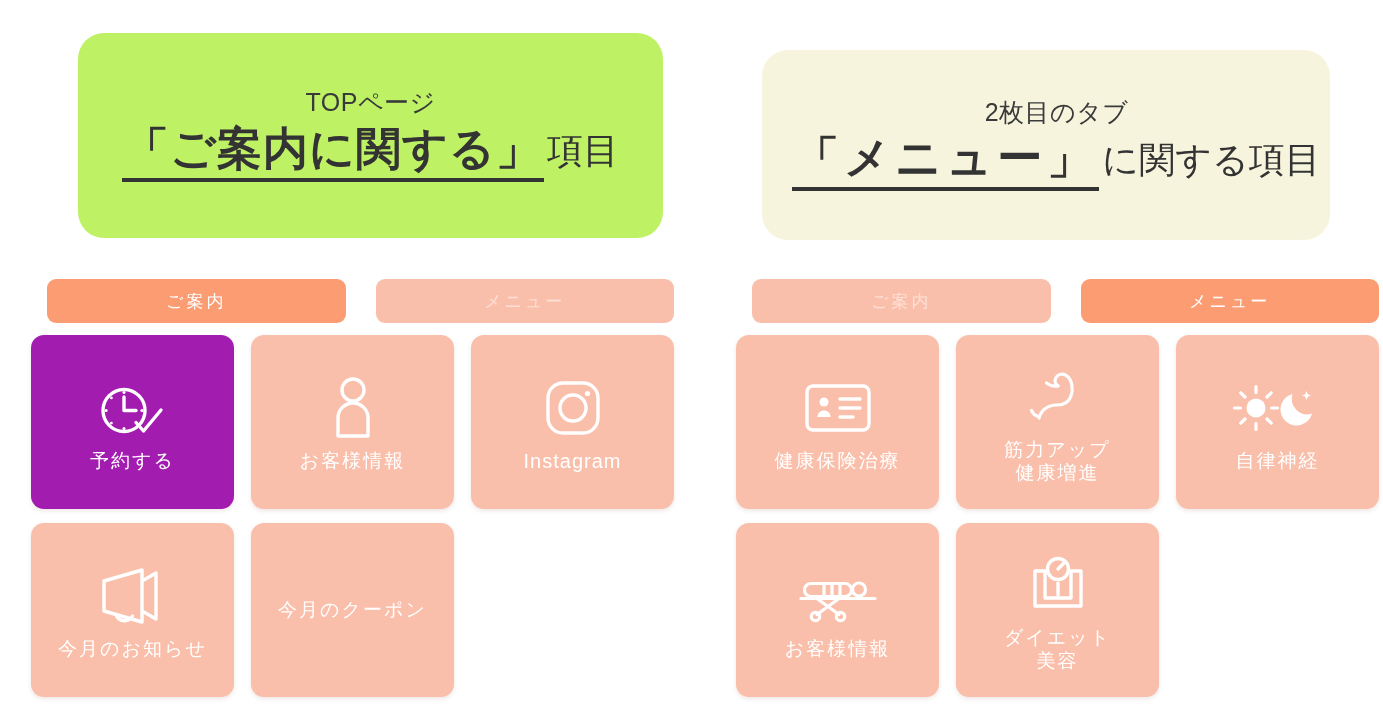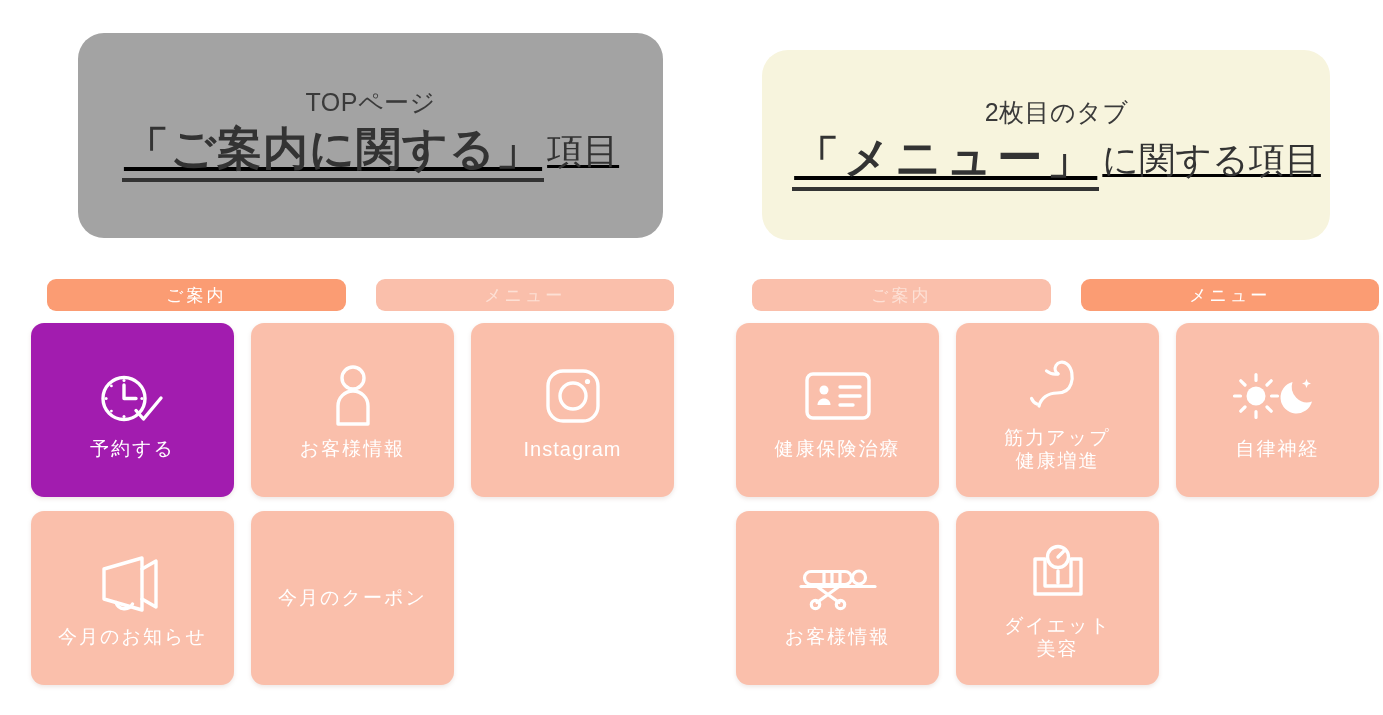--- a/index.html
+++ b/index.html
@@ -24,21 +24,21 @@
     flex-direction: column;
     align-items: center;
     justify-content: center;
     box-sizing: border-box;
   }
   .callout-left {
     left: 78px;
     top: 33px;
     width: 585px;
     height: 205px;
-    background: #a3a3a3;
+    background: #bef264;
   }
   .callout-right {
     left: 762px;
     top: 50px;
     width: 568px;
     height: 190px;
     background: #F7F4DD;
     padding-left: 21px;
   }
   .callout-kicker {
@@ -48,21 +48,20 @@
     line-height: 1.1;
     margin-bottom: 6px;
     white-space: nowrap;
   }
   .callout-main {
     display: flex;
     align-items: baseline;
     justify-content: center;
     white-space: nowrap;
     line-height: 1.15;
-    text-decoration: underline;
   }
   .callout-emph {
     font-size: 45px;
     font-weight: bold;
     color: #333333;
     border-bottom: 4px solid #333333;
     padding: 0 2px 3px 2px;
     letter-spacing: 1px;
   }
   .callout-right .callout-emph {
@@ -86,21 +85,21 @@
   .panel-right { left: 736px; }
 
   
   .tabs {
     display: flex;
     gap: 14px;
     margin-bottom: 12px;
   }
   .tab {
     flex: 1;
-    height: 32px;
+    height: 44px;
     border-radius: 9px;
     display: flex;
     align-items: center;
     justify-content: center;
     font-size: 17px;
     letter-spacing: 3px;
     color: #ffffff;
     box-sizing: border-box;
     border: none;
     cursor: pointer;

